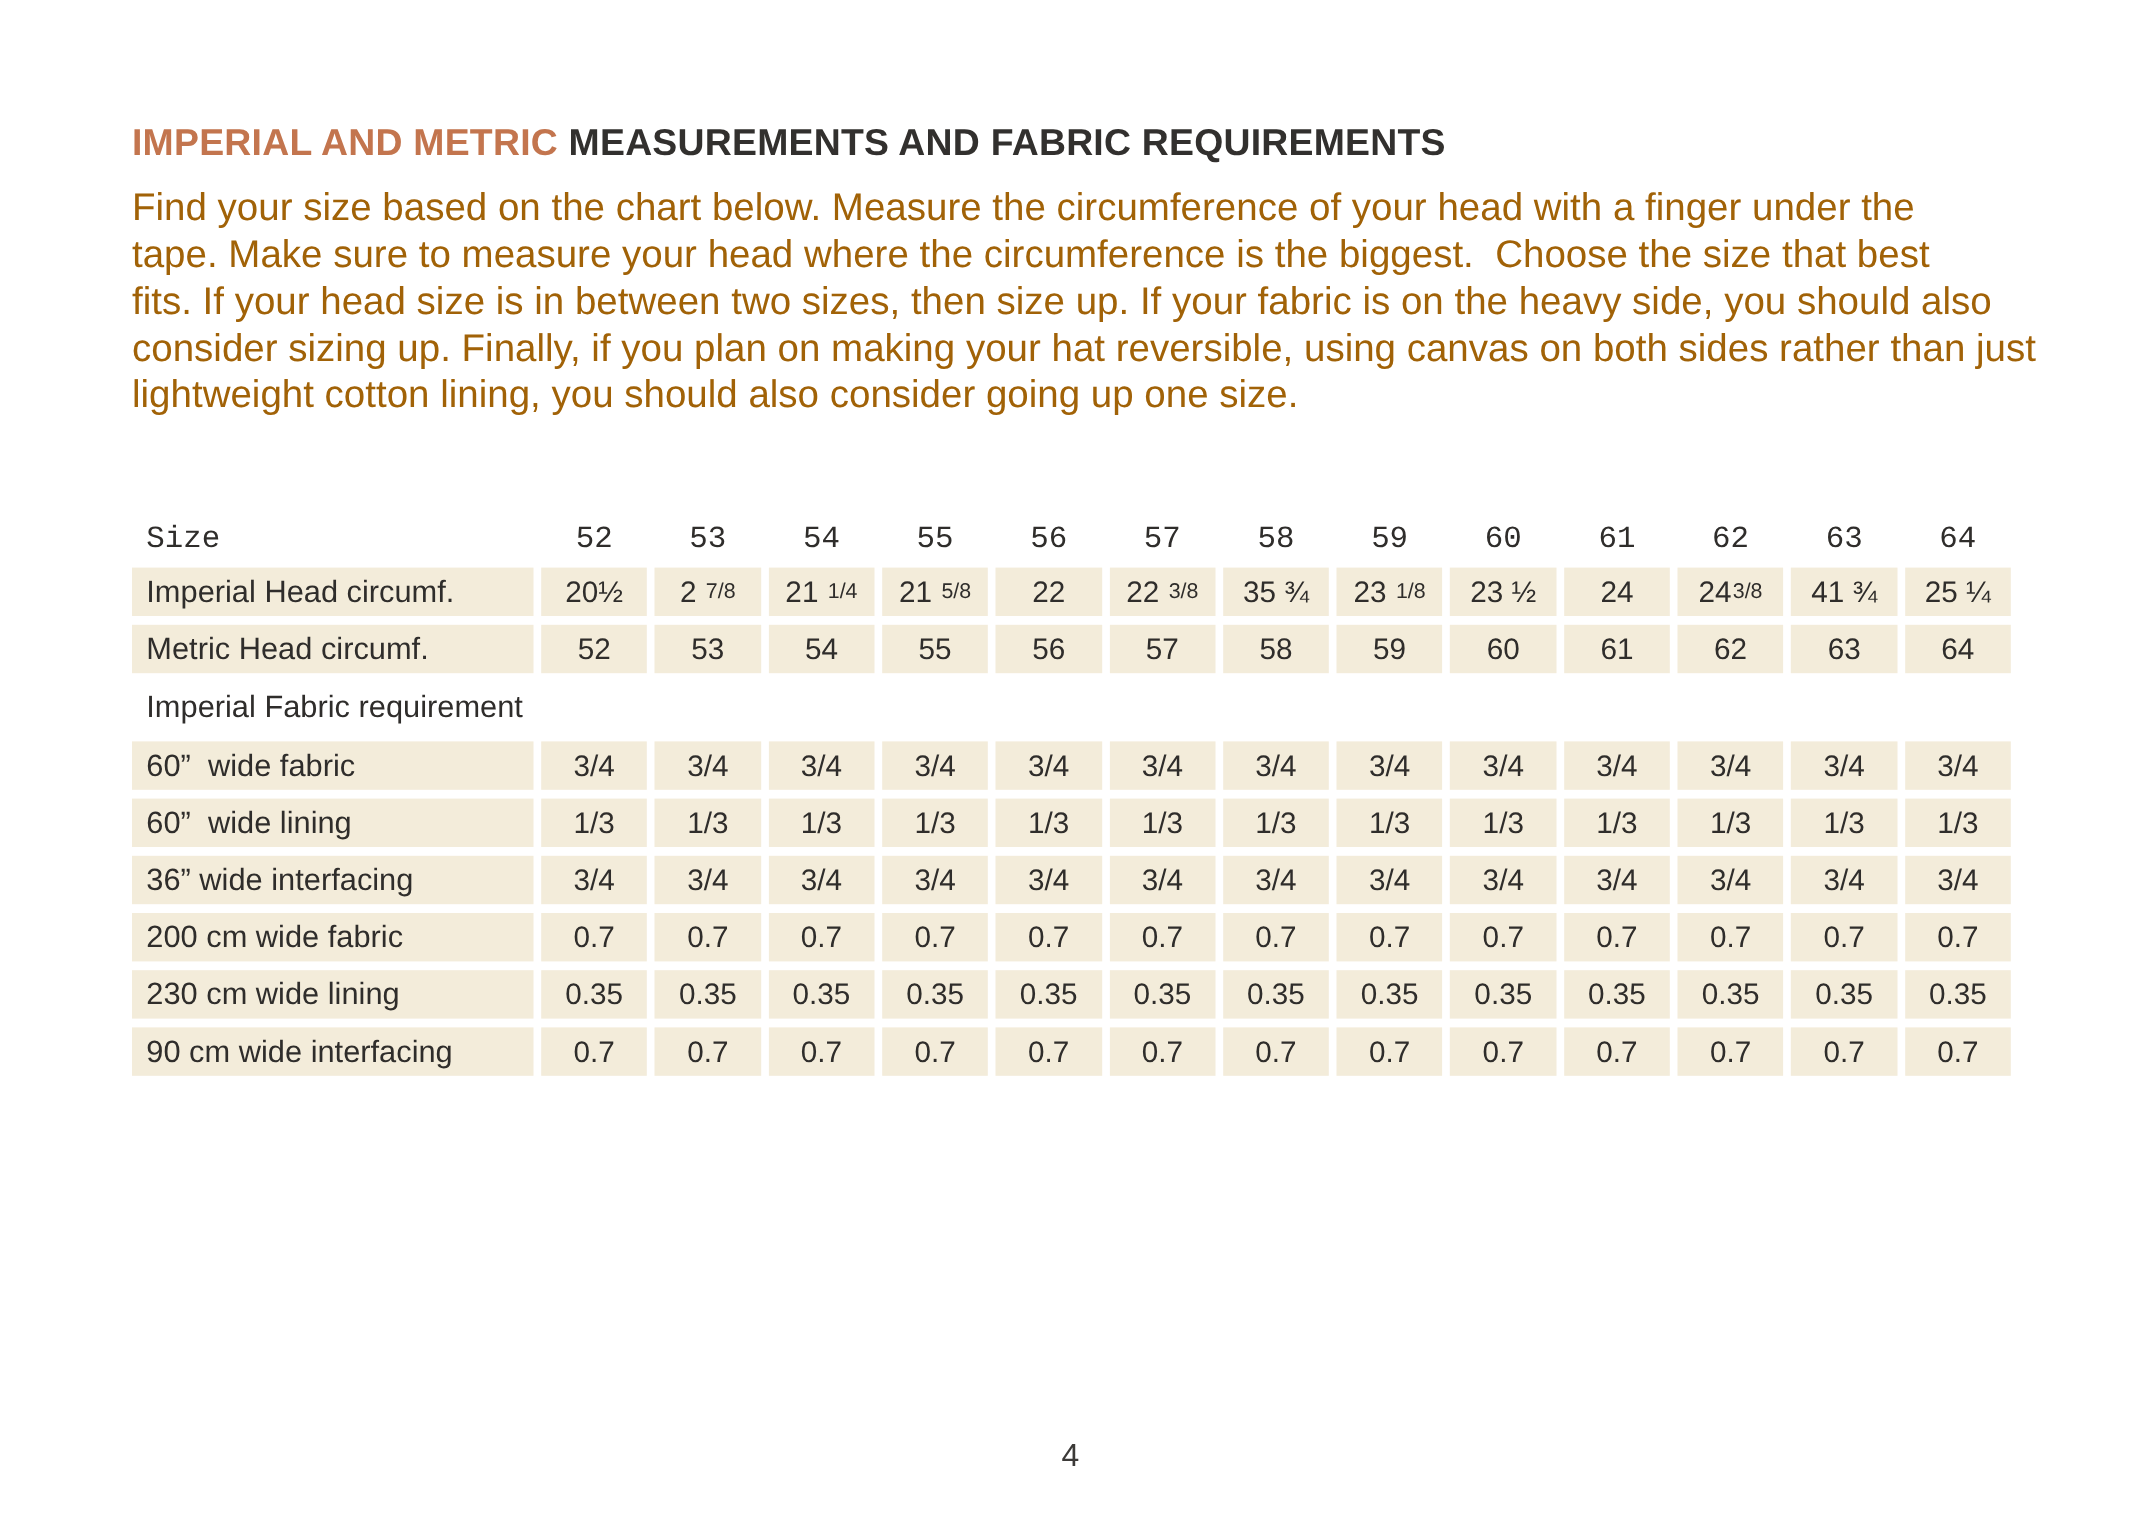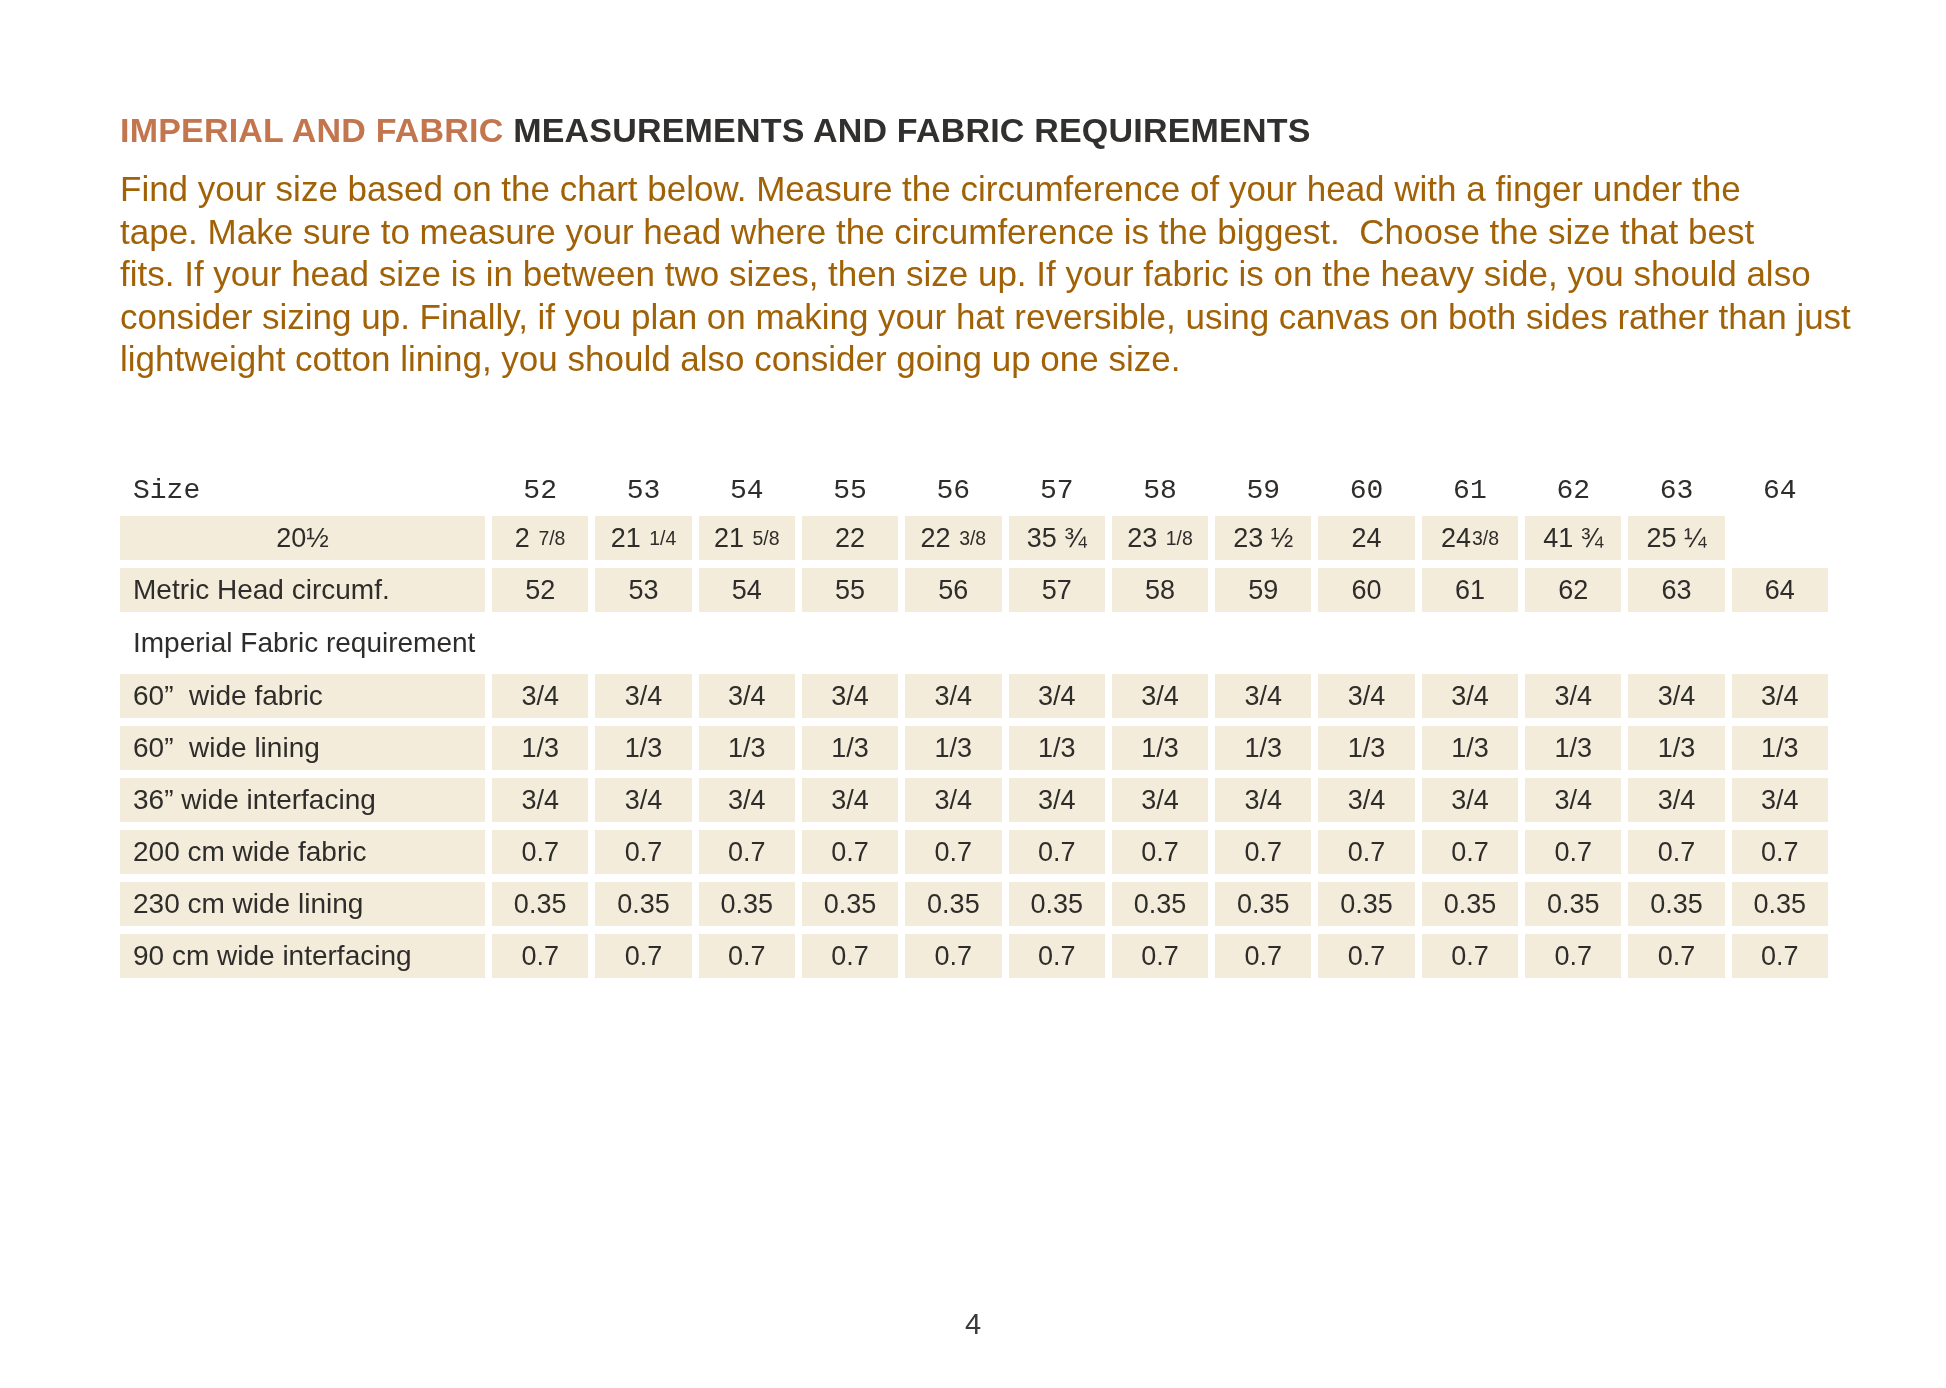--- a/index.html
+++ b/index.html
@@ -25,21 +25,21 @@
   .frac{font-size:0.72em;padding-left:1px;}
 
   .page-number{position:absolute;left:0;right:0;top:1308px;text-align:center;
                font-size:29px;color:#3c3a38;}
 </style>
 </head>
 <body>
 
 <div class="page">
 
-  <h1 class="heading"><span class="accent">IMPERIAL AND FABRIC</span><span> MEASUREMENTS AND FABRIC REQUIREMENTS</span></h1>
+  <h1 class="heading"><span class="accent">IMPERIAL AND METRIC</span><span> MEASUREMENTS AND FABRIC REQUIREMENTS</span></h1>
 
   <div class="intro" id="intro">
       <div class="intro-line">Find your size based on the chart below. Measure the circumference of your head with a finger under the</div>
       <div class="intro-line">tape. Make sure to measure your head where the circumference is the biggest.  Choose the size that best</div>
       <div class="intro-line">fits. If your head size is in between two sizes, then size up. If your fabric is on the heavy side, you should also</div>
       <div class="intro-line">consider sizing up. Finally, if you plan on making your hat reversible, using canvas on both sides rather than just</div>
       <div class="intro-line">lightweight cotton lining, you should also consider going up one size.</div>
     </div>
 
   <div class="size-table" id="size-table">
@@ -53,20 +53,21 @@
         <div class="cell">57</div>
         <div class="cell">58</div>
         <div class="cell">59</div>
         <div class="cell">60</div>
         <div class="cell">61</div>
         <div class="cell">62</div>
         <div class="cell">63</div>
         <div class="cell">64</div>
       </div>
       <div class="trow data-row">
+        <div class="cell lbl-cell">Imperial Head circumf.</div>
         <div class="cell val-cell">20½</div>
         <div class="cell val-cell">2 <span class="frac">7/8</span></div>
         <div class="cell val-cell">21 <span class="frac">1/4</span></div>
         <div class="cell val-cell">21 <span class="frac">5/8</span></div>
         <div class="cell val-cell">22</div>
         <div class="cell val-cell">22 <span class="frac">3/8</span></div>
         <div class="cell val-cell">35 ¾</div>
         <div class="cell val-cell">23 <span class="frac">1/8</span></div>
         <div class="cell val-cell">23 ½</div>
         <div class="cell val-cell">24</div>

